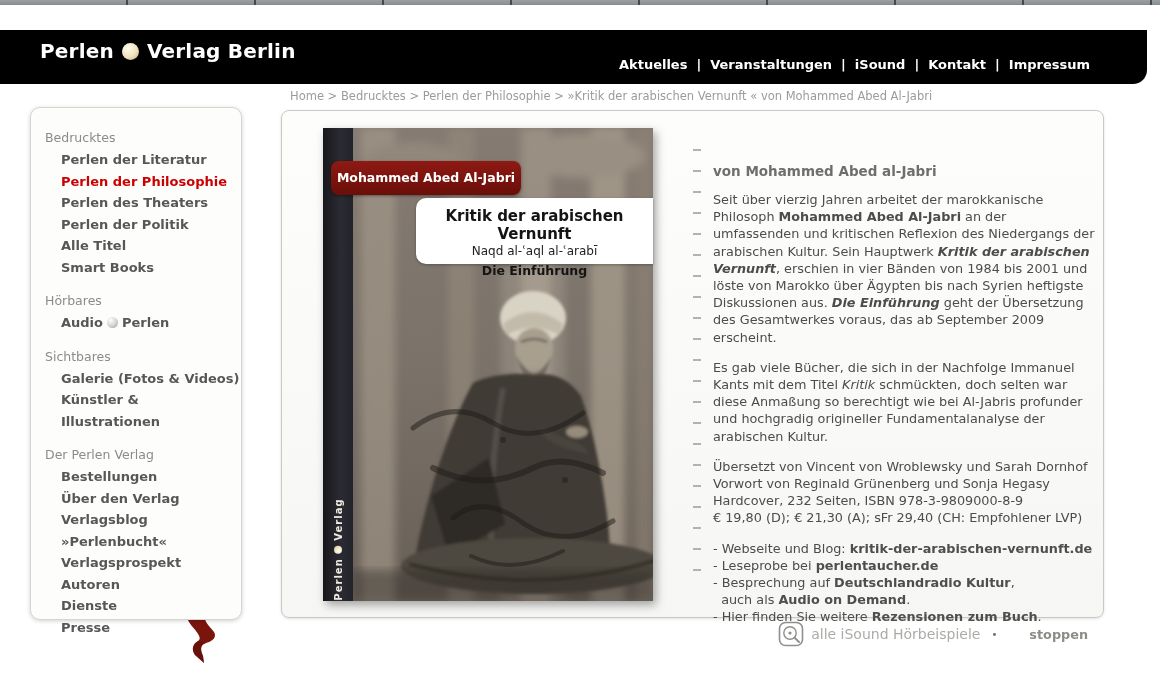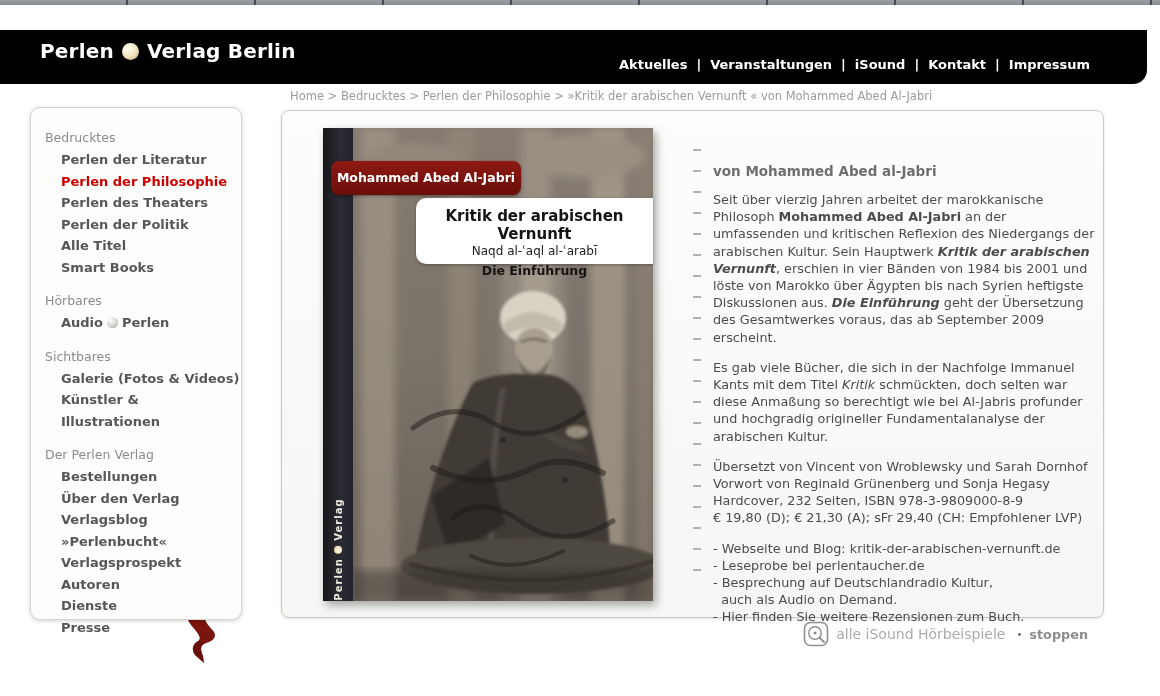--- a/index.html
+++ b/index.html
@@ -72,28 +72,28 @@
   
   .fold{position:absolute;left:411px;top:38px;width:8px;height:440px;
     background:repeating-linear-gradient(to bottom,#b3b3ad 0 2px,transparent 2px 21px);}
 
   
   .article{position:absolute;left:431px;top:33px;width:382px;color:#4c4c4c;font-size:12.8px;line-height:17.2px;}
   .heading{font-size:13.5px;font-weight:bold;color:#6e6e6e;line-height:18px;margin:0 0 11px 0;}
   .para{margin:0 0 13px 0;}
   .b{font-weight:bold;}
   .i{font-style:italic;}
-  .lnk{font-weight:normal;color:#4e4e4e;text-decoration:none;cursor:pointer;}
+  .lnk{font-weight:bold;color:#4e4e4e;text-decoration:none;cursor:pointer;}
 
   
   .audiobar{position:absolute;right:72px;top:621px;display:flex;align-items:center;gap:7px;}
   .audio-icon{width:26px;height:26px;display:inline-block;cursor:pointer;}
   .audio-label{font-size:14px;color:#ababa7;cursor:pointer;}
   .audio-bullet{font-size:10px;color:#6f6f6b;margin-left:4px;}
-  .audio-action{font-size:12.8px;font-weight:bold;color:#8c8c88;cursor:pointer;}
+  .audio-action{font-size:12.8px;font-weight:bold;color:#8c8c88;cursor:pointer;margin-left:25px;}
 </style>
 </head>
 <body>
 
 <div class="page">
 
   <div class="topstrip"></div>
 
   <div class="header">
     <div class="logo">

